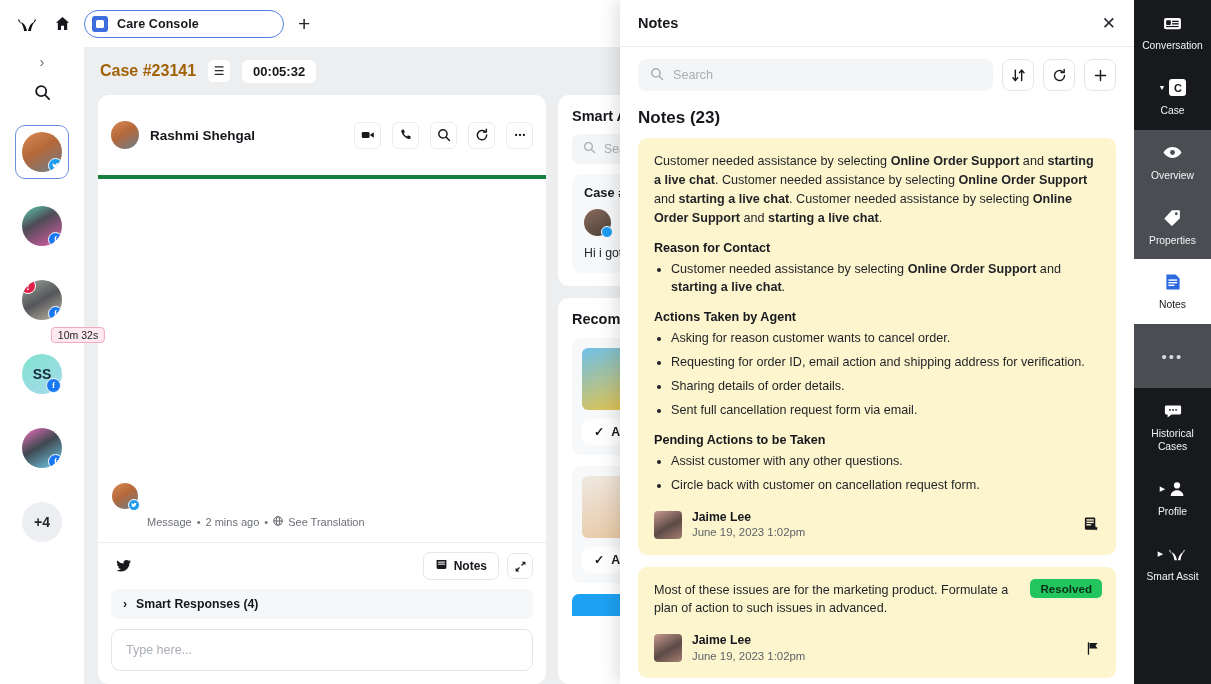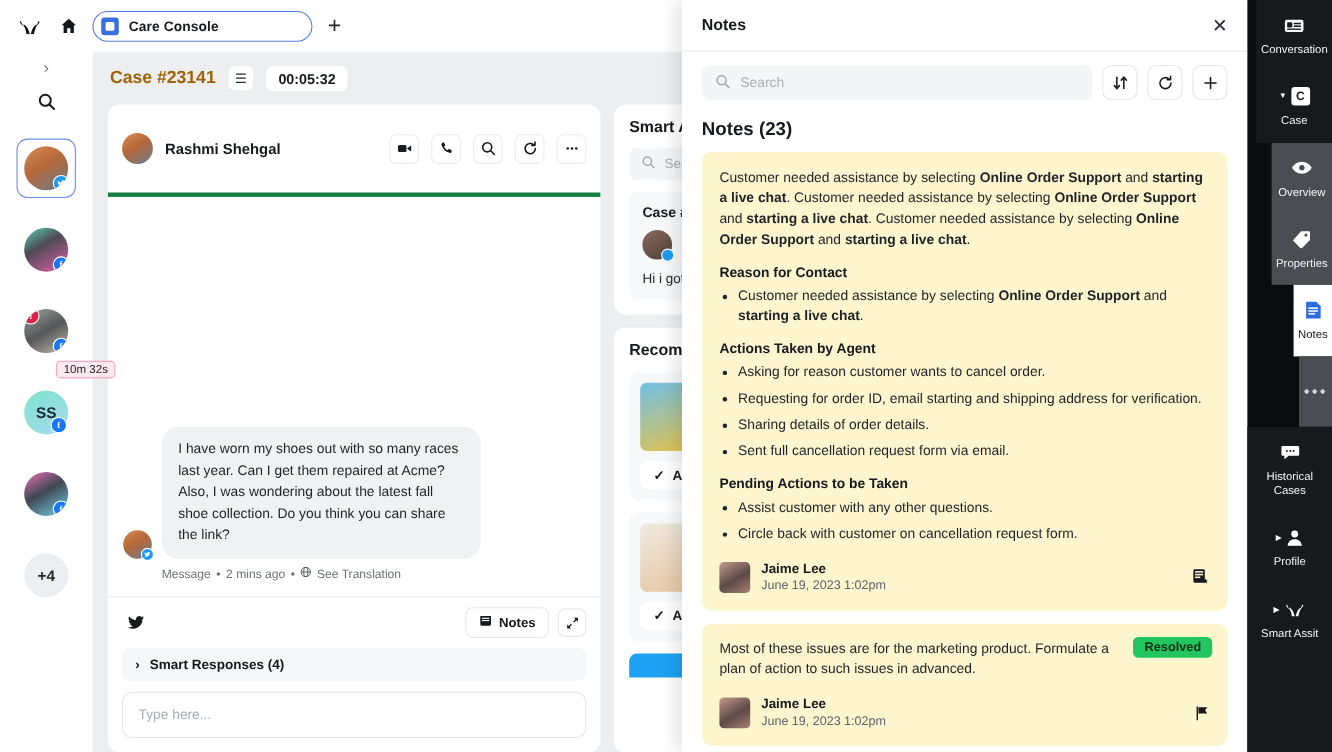--- a/index.html
+++ b/index.html
@@ -225,21 +225,21 @@
   .note-time { font-size: 11.4px; color: #5f636a; line-height: 1.35; }
   .note-fi { margin-left: auto; display: flex; align-items: center; }
   .resolved-badge {
     position: absolute; right: 14px; top: 12px; background: #22c55e; color: #0e2f17;
     font-size: 11.6px; font-weight: bold; padding: 3px 10px; border-radius: 5px;
   }
 
   
   .rightrail {
     position: absolute; right: 0; top: 0; width: 77px; height: 684px;
-    background: #0b0c0e; z-index: 7; display: flex; flex-direction: column; align-items: flex-end;
+    background: #0b0c0e; z-index: 7; display: flex; flex-direction: column;
   }
   .rr-group.dark { background: #17191d; }
   .rr-group.grey { background: #4a4d52; }
   .rr-item {
     padding: 13px 4px 12px; text-align: center; cursor: pointer;
   }
   .rr-item .ic { display: flex; align-items: center; justify-content: center; gap: 4px; height: 20px; }
   .rr-label { font-size: 10.3px; color: #f3f4f5; margin-top: 7px; line-height: 1.25; }
   .rr-item.active-white { background: #ffffff; }
   .rr-item.active-white .rr-label { color: #17191d; }
@@ -381,21 +381,20 @@
         <div class="conv-body">
           <div class="msg-row">
             <div class="msg-line">
               <div class="msg-av">
                 <span class="chan tw">
                   <svg width="6" height="6" viewBox="0 0 16 16" fill="#fff">
                       <path d="M15 3.3c-.5.3-1.1.4-1.7.5.6-.4 1-1 1.2-1.7-.6.3-1.2.6-1.9.7A3 3 0 0 0 7.6 5.6 8.5 8.5 0 0 1 1.4 2.5a3 3 0 0 0 .9 4 3 3 0 0 1-1.3-.4 3 3 0 0 0 2.4 2.9 3 3 0 0 1-1.3 0 3 3 0 0 0 2.8 2 6 6 0 0 1-4.4 1.2 8.5 8.5 0 0 0 13-7.2c.6-.4 1.1-1 1.5-1.7z"></path>
                     </svg>
                 </span>
               </div>
-              <div class="bubble">I have worn my shoes out with so many races last year. Can I get them repaired at Acme? Also, I was wondering about the latest fall shoe collection. Do you think you can share the link?</div>
             </div>
             <div class="msg-meta">
               <span>Message</span>
               <span>•</span>
               <span>2 mins ago</span>
               <span>•</span>
               <span>
                 <svg width="10" height="10" viewBox="0 0 14 14" fill="none" stroke="#4d5157" stroke-width="1.2">
                     <circle cx="7" cy="7" r="6"></circle>
                     <ellipse cx="7" cy="7" rx="2.6" ry="6"></ellipse>
@@ -536,21 +535,21 @@
       <div class="note-card">
         <p>Customer needed assistance by selecting <b>Online Order Support</b> and <b>starting a live chat</b>. Customer needed assistance by selecting <b>Online Order Support</b> and <b>starting a live chat</b>. Customer needed assistance by selecting <b>Online Order Support</b> and <b>starting a live chat</b>.</p>
         <div>
             <div class="note-h">Reason for Contact</div>
             <ul class="note-ul">
               <li>Customer needed assistance by selecting <b>Online Order Support</b> and <b>starting a live chat</b>.</li>
             </ul>
             <div class="note-h">Actions Taken by Agent</div>
             <ul class="note-ul">
               <li>Asking for reason customer wants to cancel order.</li>
-              <li>Requesting for order ID, email starting and shipping address for verification.</li>
+              <li>Requesting for order ID, email action and shipping address for verification.</li>
               <li>Sharing details of order details.</li>
               <li>Sent full cancellation request form via email.</li>
             </ul>
             <div class="note-h">Pending Actions to be Taken</div>
             <ul class="note-ul">
               <li>Assist customer with any other questions.</li>
               <li>Circle back with customer on cancellation request form.</li>
             </ul>
           </div>
         <div class="note-foot">

